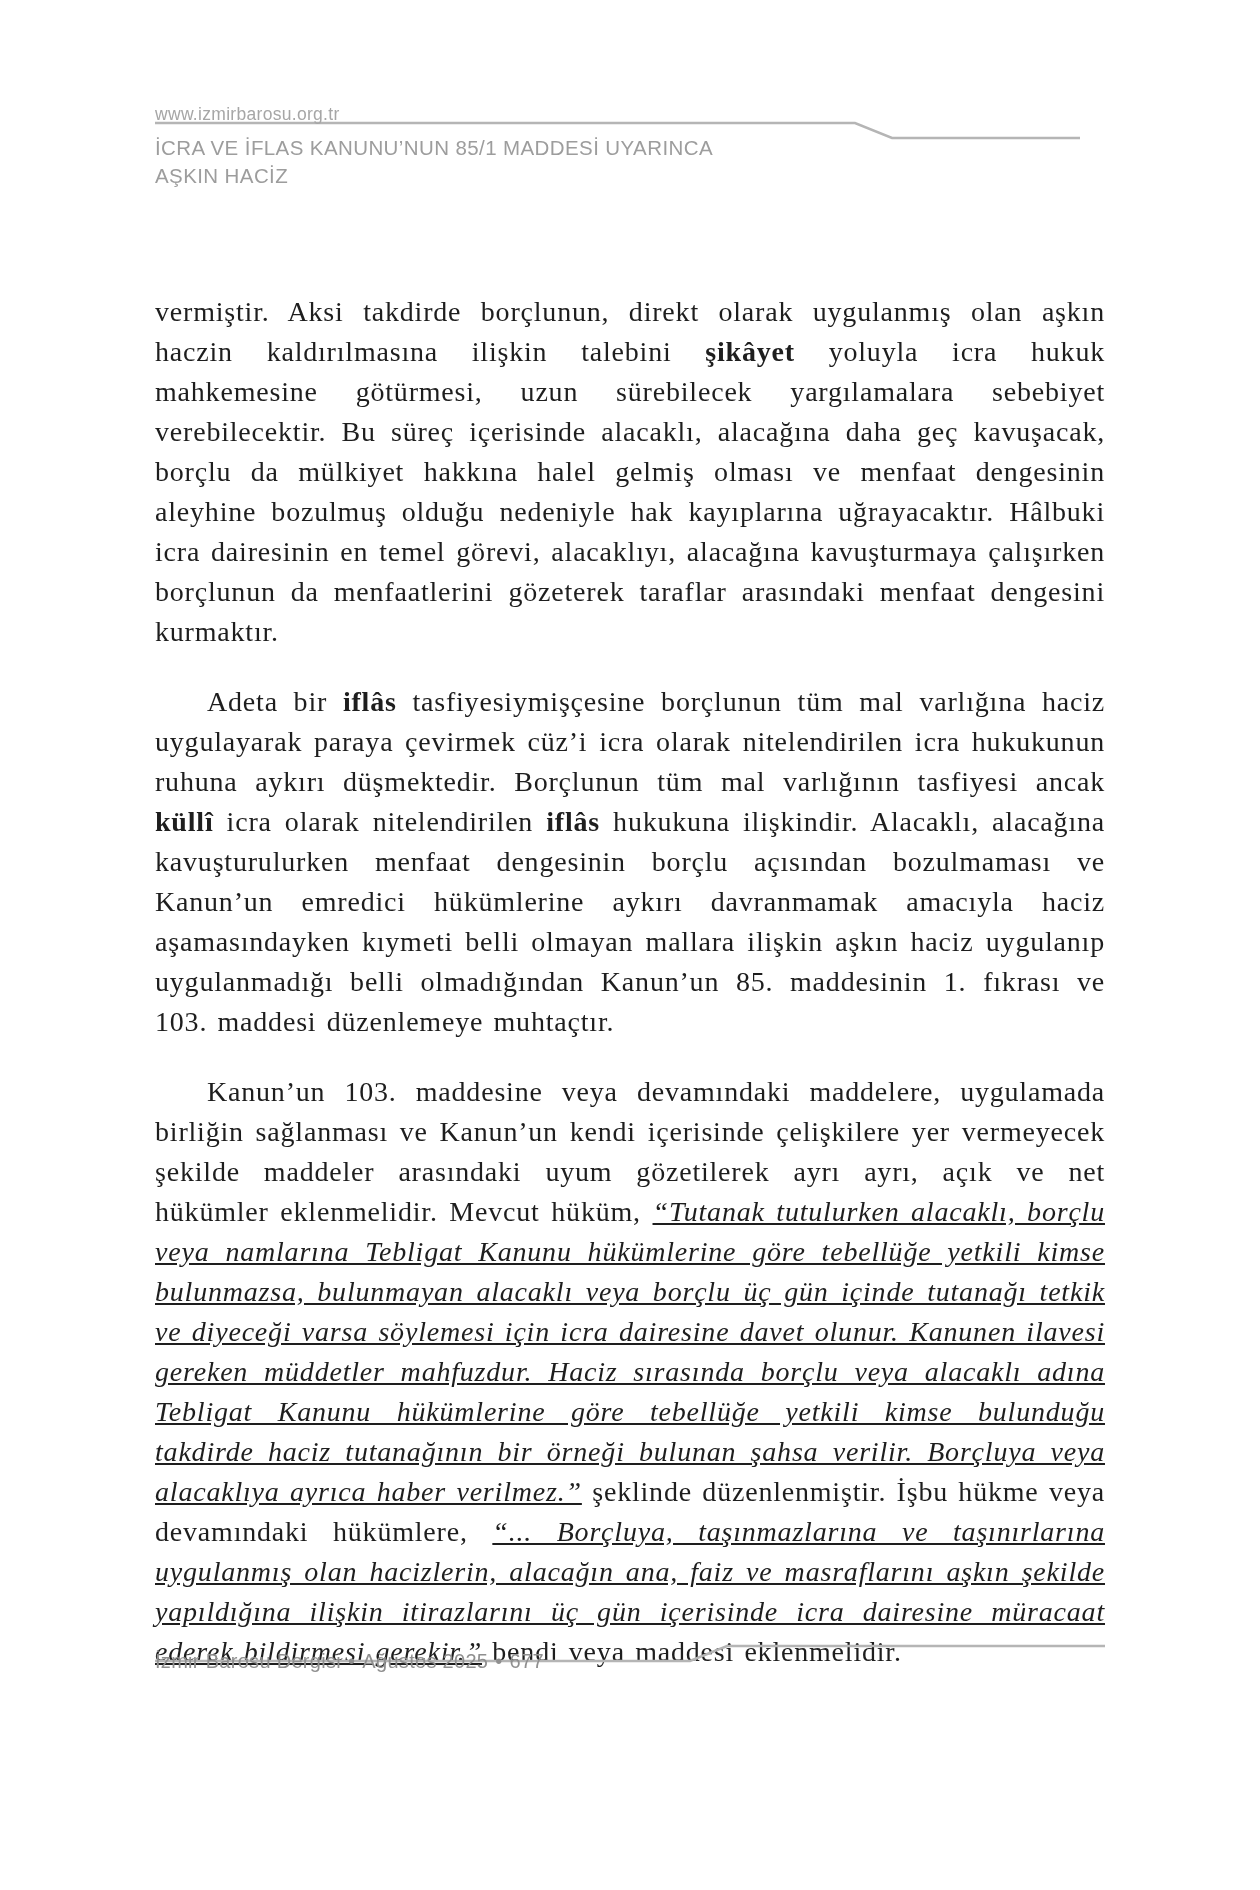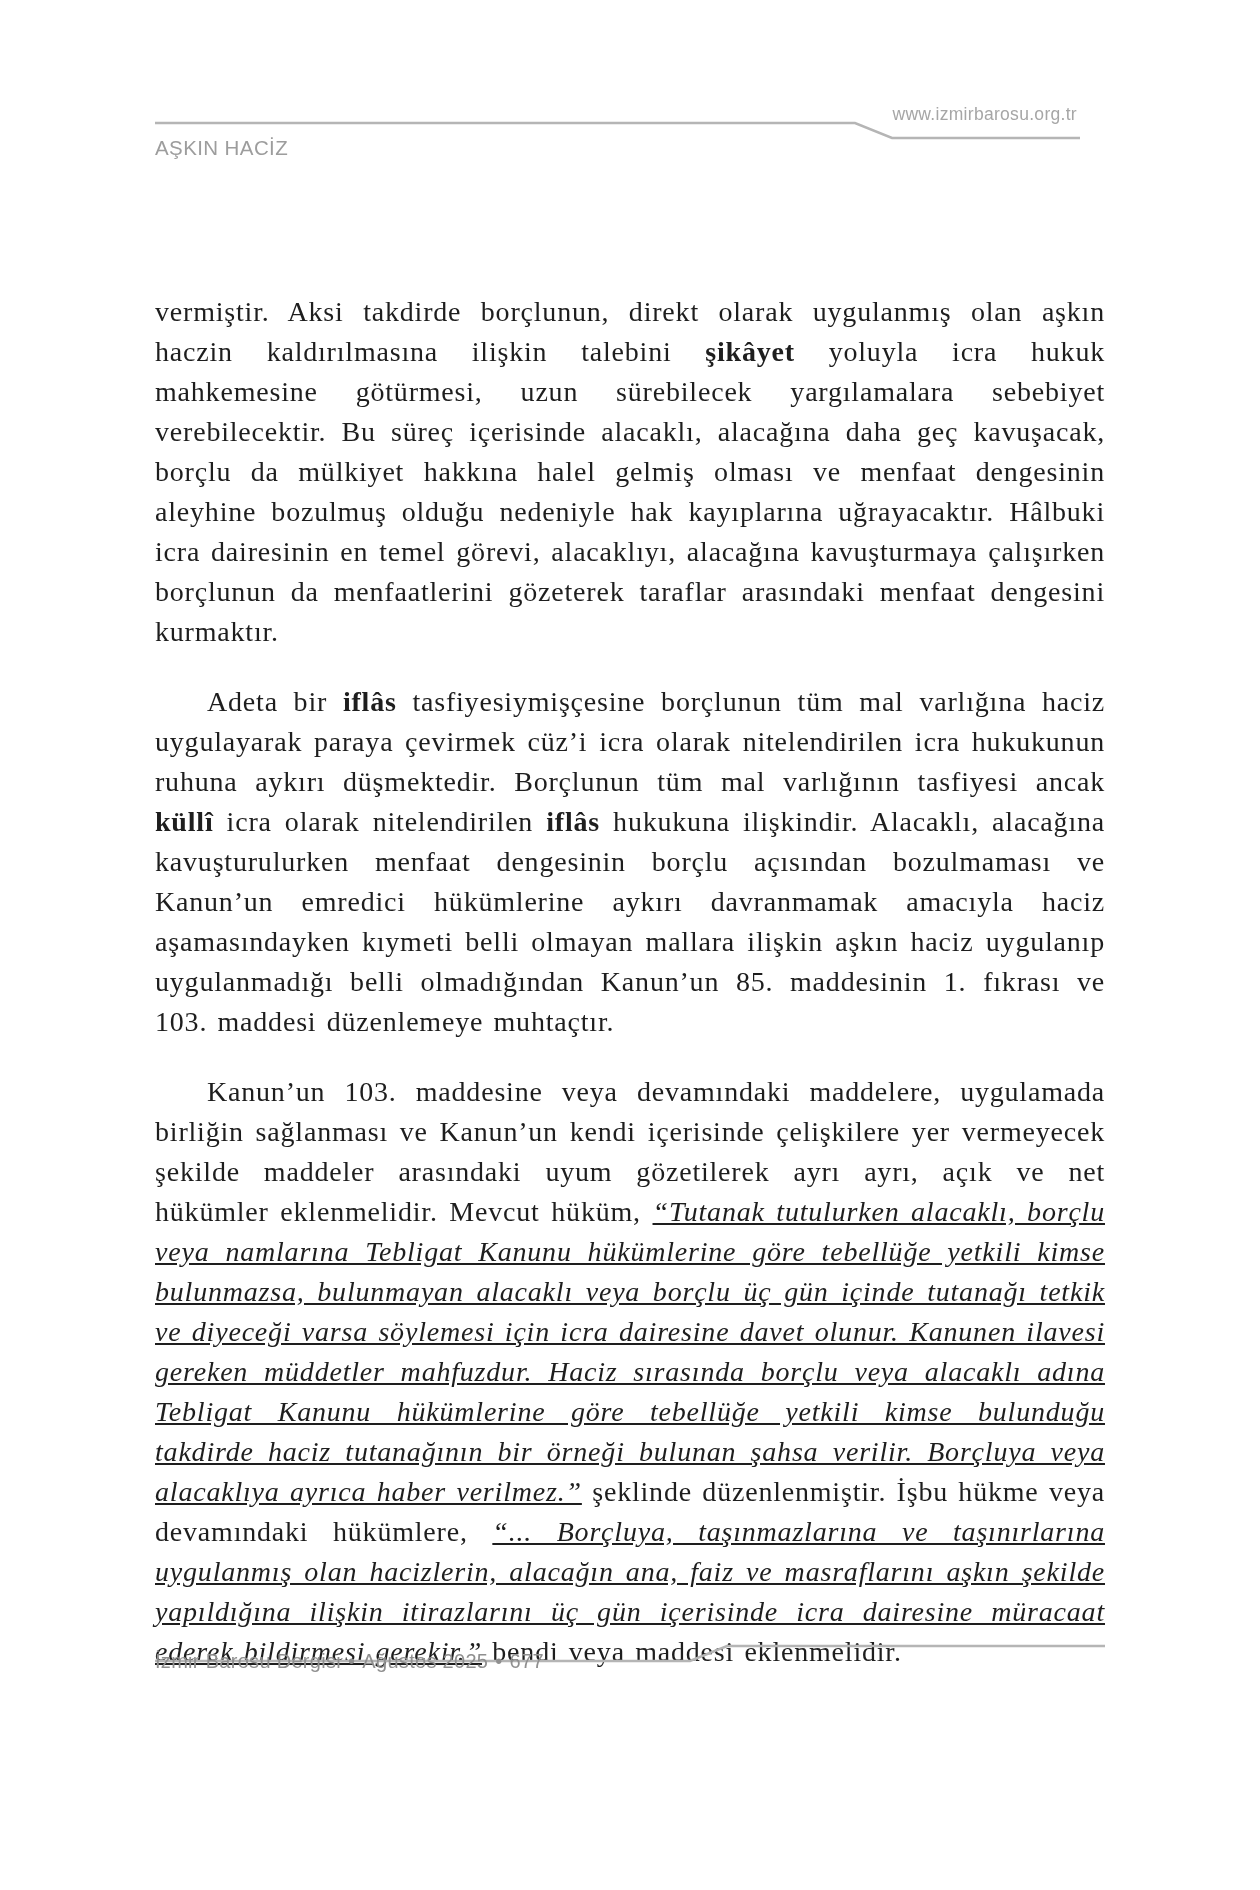--- a/index.html
+++ b/index.html
@@ -34,21 +34,21 @@
     top: 121px;
     width: 925px;
     height: 20px;
     color: var(--c-rule_gray, #b5b5b5);
   }
   .website {
     position: absolute;
     left: 155px;
     top: 104px;
     width: 922px;
-    text-align: right;
+    text-align: left;
     font-family: "Liberation Sans", "DejaVu Sans", sans-serif;
     font-size: 17.5px;
     letter-spacing: 0.3px;
     color: var(--c-website_gray, #a6a6a6);
   }
   .article-title {
     position: absolute;
     left: 155px;
     top: 134px;
     width: 760px;
@@ -111,20 +111,21 @@
 <div class="page">
 
 
   <svg class="header-rule" viewBox="0 0 925 20" preserveAspectRatio="none">
     <polyline points="0,2 700,2 737,17 925,17" fill="none" stroke="currentColor" stroke-width="2.5"></polyline>
   </svg>
 
   <div class="website">www.izmirbarosu.org.tr</div>
 
   <div class="article-title">
+    <div>İCRA VE İFLAS KANUNU’NUN 85/1 MADDESİ UYARINCA</div>
     <div>AŞKIN HACİZ</div>
   </div>
 
   <div class="body-text">
     <p class="para no-indent"><span>vermiştir. Aksi takdirde borçlunun, direkt olarak uygulanmış olan aşkın haczin kaldırılmasına ilişkin talebini </span><span class="b">şikâyet</span><span> yoluyla icra hukuk mahkemesine götürmesi, uzun sürebilecek yargılamalara sebebiyet verebilecektir. Bu süreç içerisinde alacaklı, alacağına daha geç kavuşacak, borçlu da mülkiyet hakkına halel gelmiş olması ve menfaat dengesinin aleyhine bozulmuş olduğu nedeniyle hak kayıplarına uğrayacaktır. Hâlbuki icra dairesinin en temel görevi, alacaklıyı, alacağına kavuşturmaya çalışırken borçlunun da menfaatlerini gözeterek taraflar arasındaki menfaat dengesini kurmaktır.</span></p>
     <p class="para"><span>Adeta bir </span><span class="b">iflâs</span><span> tasfiyesiymişçesine borçlunun tüm mal varlığına haciz uygulayarak paraya çevirmek cüz’i icra olarak nitelendirilen icra hukukunun ruhuna aykırı düşmektedir. Borçlunun tüm mal varlığının tasfiyesi ancak </span><span class="b">küllî</span><span> icra olarak nitelendirilen </span><span class="b">iflâs</span><span> hukukuna ilişkindir. Alacaklı, alacağına kavuşturulurken menfaat dengesinin borçlu açısından bozulmaması ve Kanun’un emredici hükümlerine aykırı davranmamak amacıyla haciz aşamasındayken kıymeti belli olmayan mallara ilişkin aşkın haciz uygulanıp uygulanmadığı belli olmadığından Kanun’un 85. maddesinin 1. fıkrası ve 103. maddesi düzenlemeye muhtaçtır.</span></p>
     <p class="para"><span>Kanun’un 103. maddesine veya devamındaki maddelere, uygulamada birliğin sağlanması ve Kanun’un kendi içerisinde çelişkilere yer vermeyecek şekilde maddeler arasındaki uyum gözetilerek ayrı ayrı, açık ve net hükümler eklenmelidir. Mevcut hüküm, </span><span class="i">“Tutanak tutulurken alacaklı, borçlu veya namlarına Tebligat Kanunu hükümlerine göre tebellüğe yetkili kimse bulunmazsa, bulunmayan alacaklı veya borçlu üç gün içinde tutanağı tetkik ve diyeceği varsa söylemesi için icra dairesine davet olunur. Kanunen ilavesi gereken müddetler mahfuzdur. Haciz sırasında borçlu veya alacaklı adına Tebligat Kanunu hükümlerine göre tebellüğe yetkili kimse bulunduğu takdirde haciz tutanağının bir örneği bulunan şahsa verilir. Borçluya veya alacaklıya ayrıca haber verilmez.”</span><span> şeklinde düzenlenmiştir. İşbu hükme veya devamındaki hükümlere, </span><span class="i">“... Borçluya, taşınmazlarına ve taşınırlarına uygulanmış olan hacizlerin, alacağın ana, faiz ve masraflarını aşkın şekilde yapıldığına ilişkin itirazlarını üç gün içerisinde icra dairesine müracaat ederek bildirmesi gerekir.”</span><span> bendi veya maddesi eklenmelidir.</span></p>
   </div>
 
   <svg class="footer-rule" viewBox="0 0 950 22" preserveAspectRatio="none">

